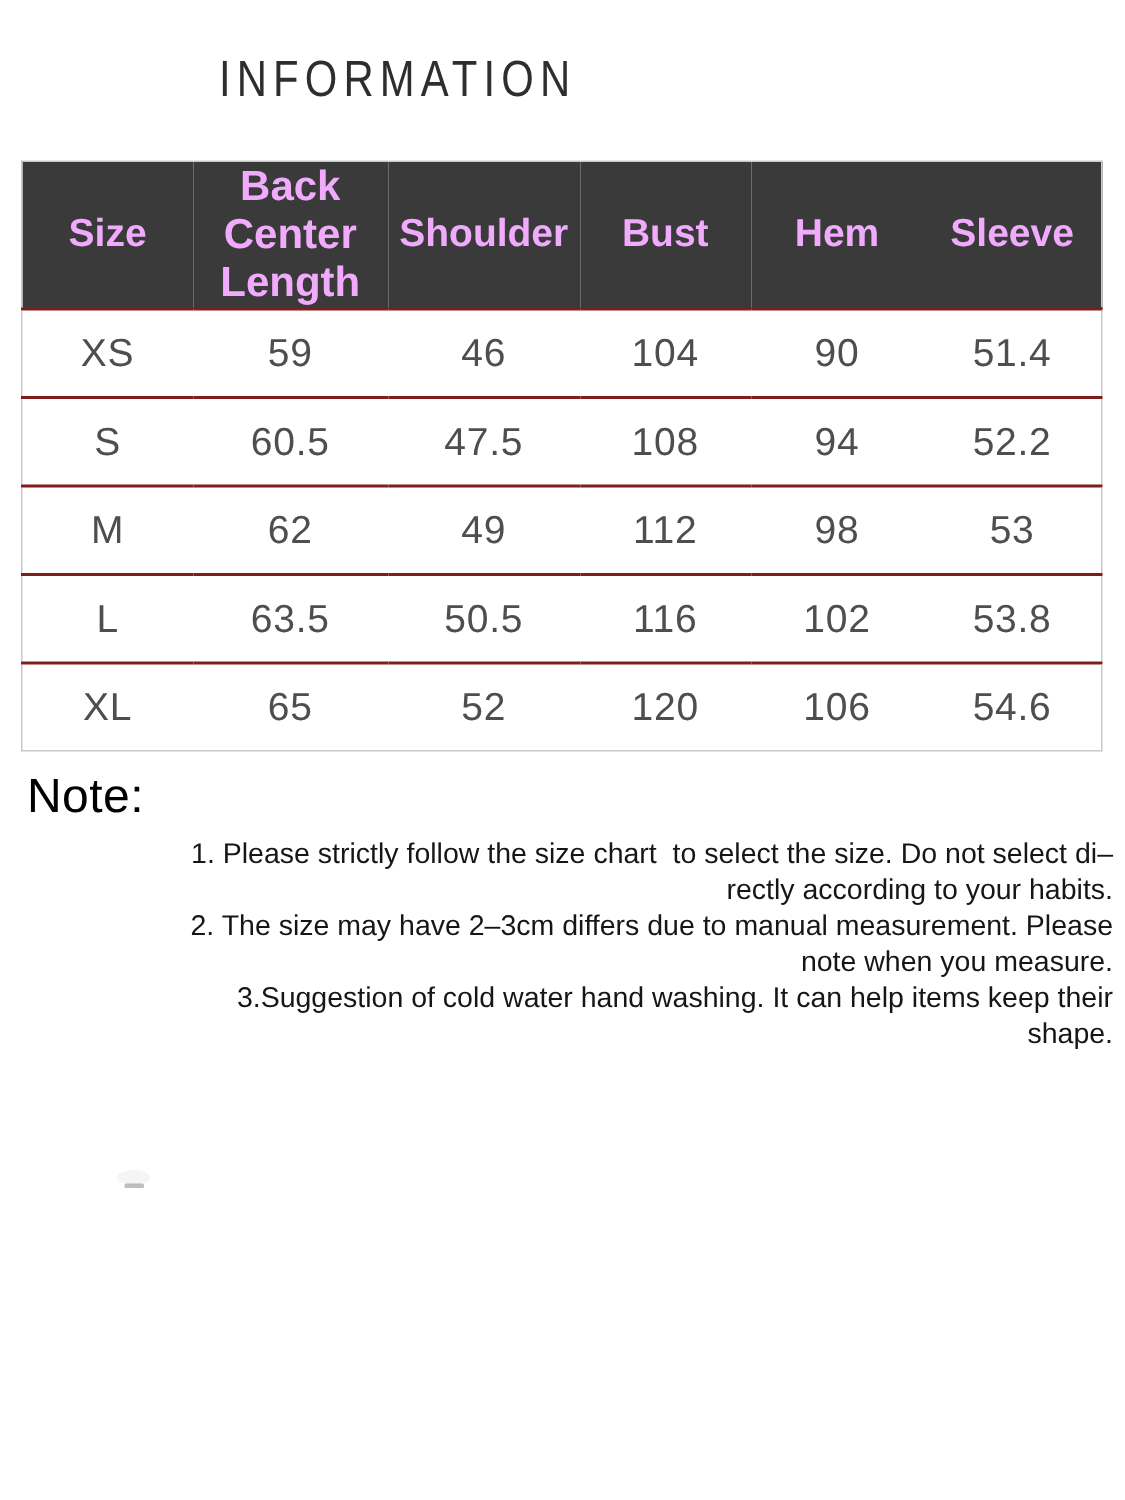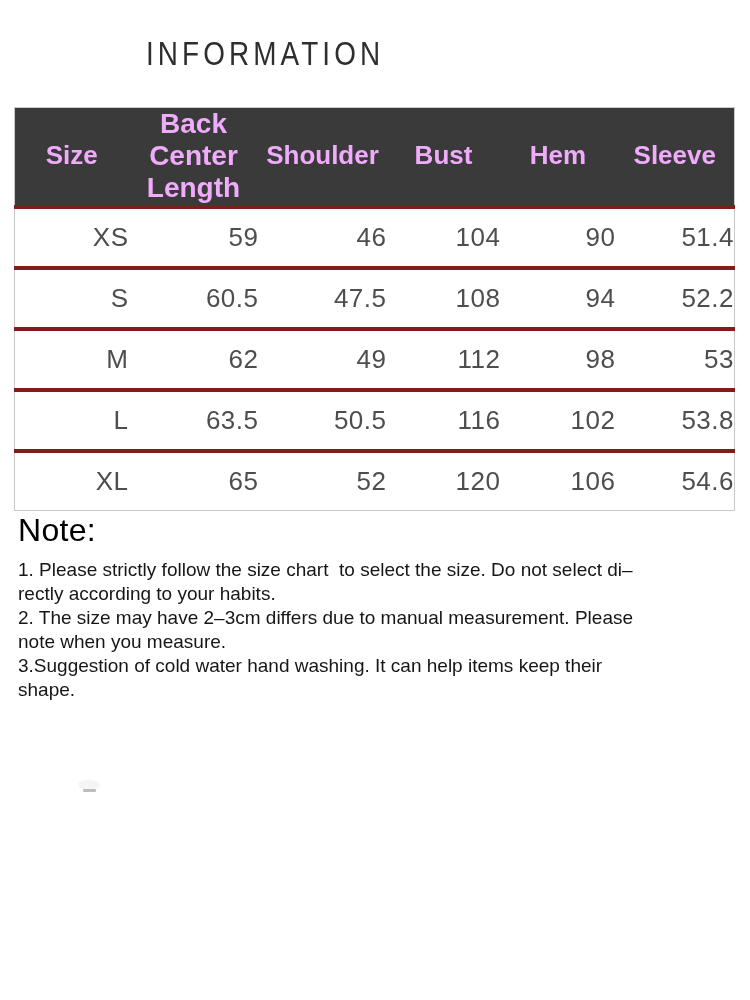--- a/index.html
+++ b/index.html
@@ -54,25 +54,25 @@
     white-space: pre-line;
     line-height: 1.15;
     padding: 0;
   }
   table.size-table th.small-head {
     font-size: 28px;
     margin-top: 24px;
   }
   table.size-table td {
     height: 57px;
-    text-align: right;
+    text-align: center;
     vertical-align: middle;
     font-size: 26px;
     color: #4e4e4e;
-    border-top: 4px solid #7f1d1d;
+    border-top: 2px solid #7f1d1d;
     padding: 0;
     letter-spacing: 0.5px;
   }
   col.c0 { width: 114px; }
   col.c1 { width: 130px; }
   col.c2 { width: 128px; }
   col.c3 { width: 114px; }
   col.c4 { width: 115px; }
   col.c5 { width: 119px; }
 
@@ -87,20 +87,21 @@
     letter-spacing: 0.3px;
   }
   .notes {
     position: absolute;
     left: 18px;
     top: 558px;
     width: 724px;
     font-size: 19px;
     line-height: 24px;
     color: #161616;
+    text-align: right;
   }
   .notes .note-item {
     white-space: pre-wrap;
     margin: 0;
   }
 
   
   .smudge {
     position: absolute;
     left: 83px;

